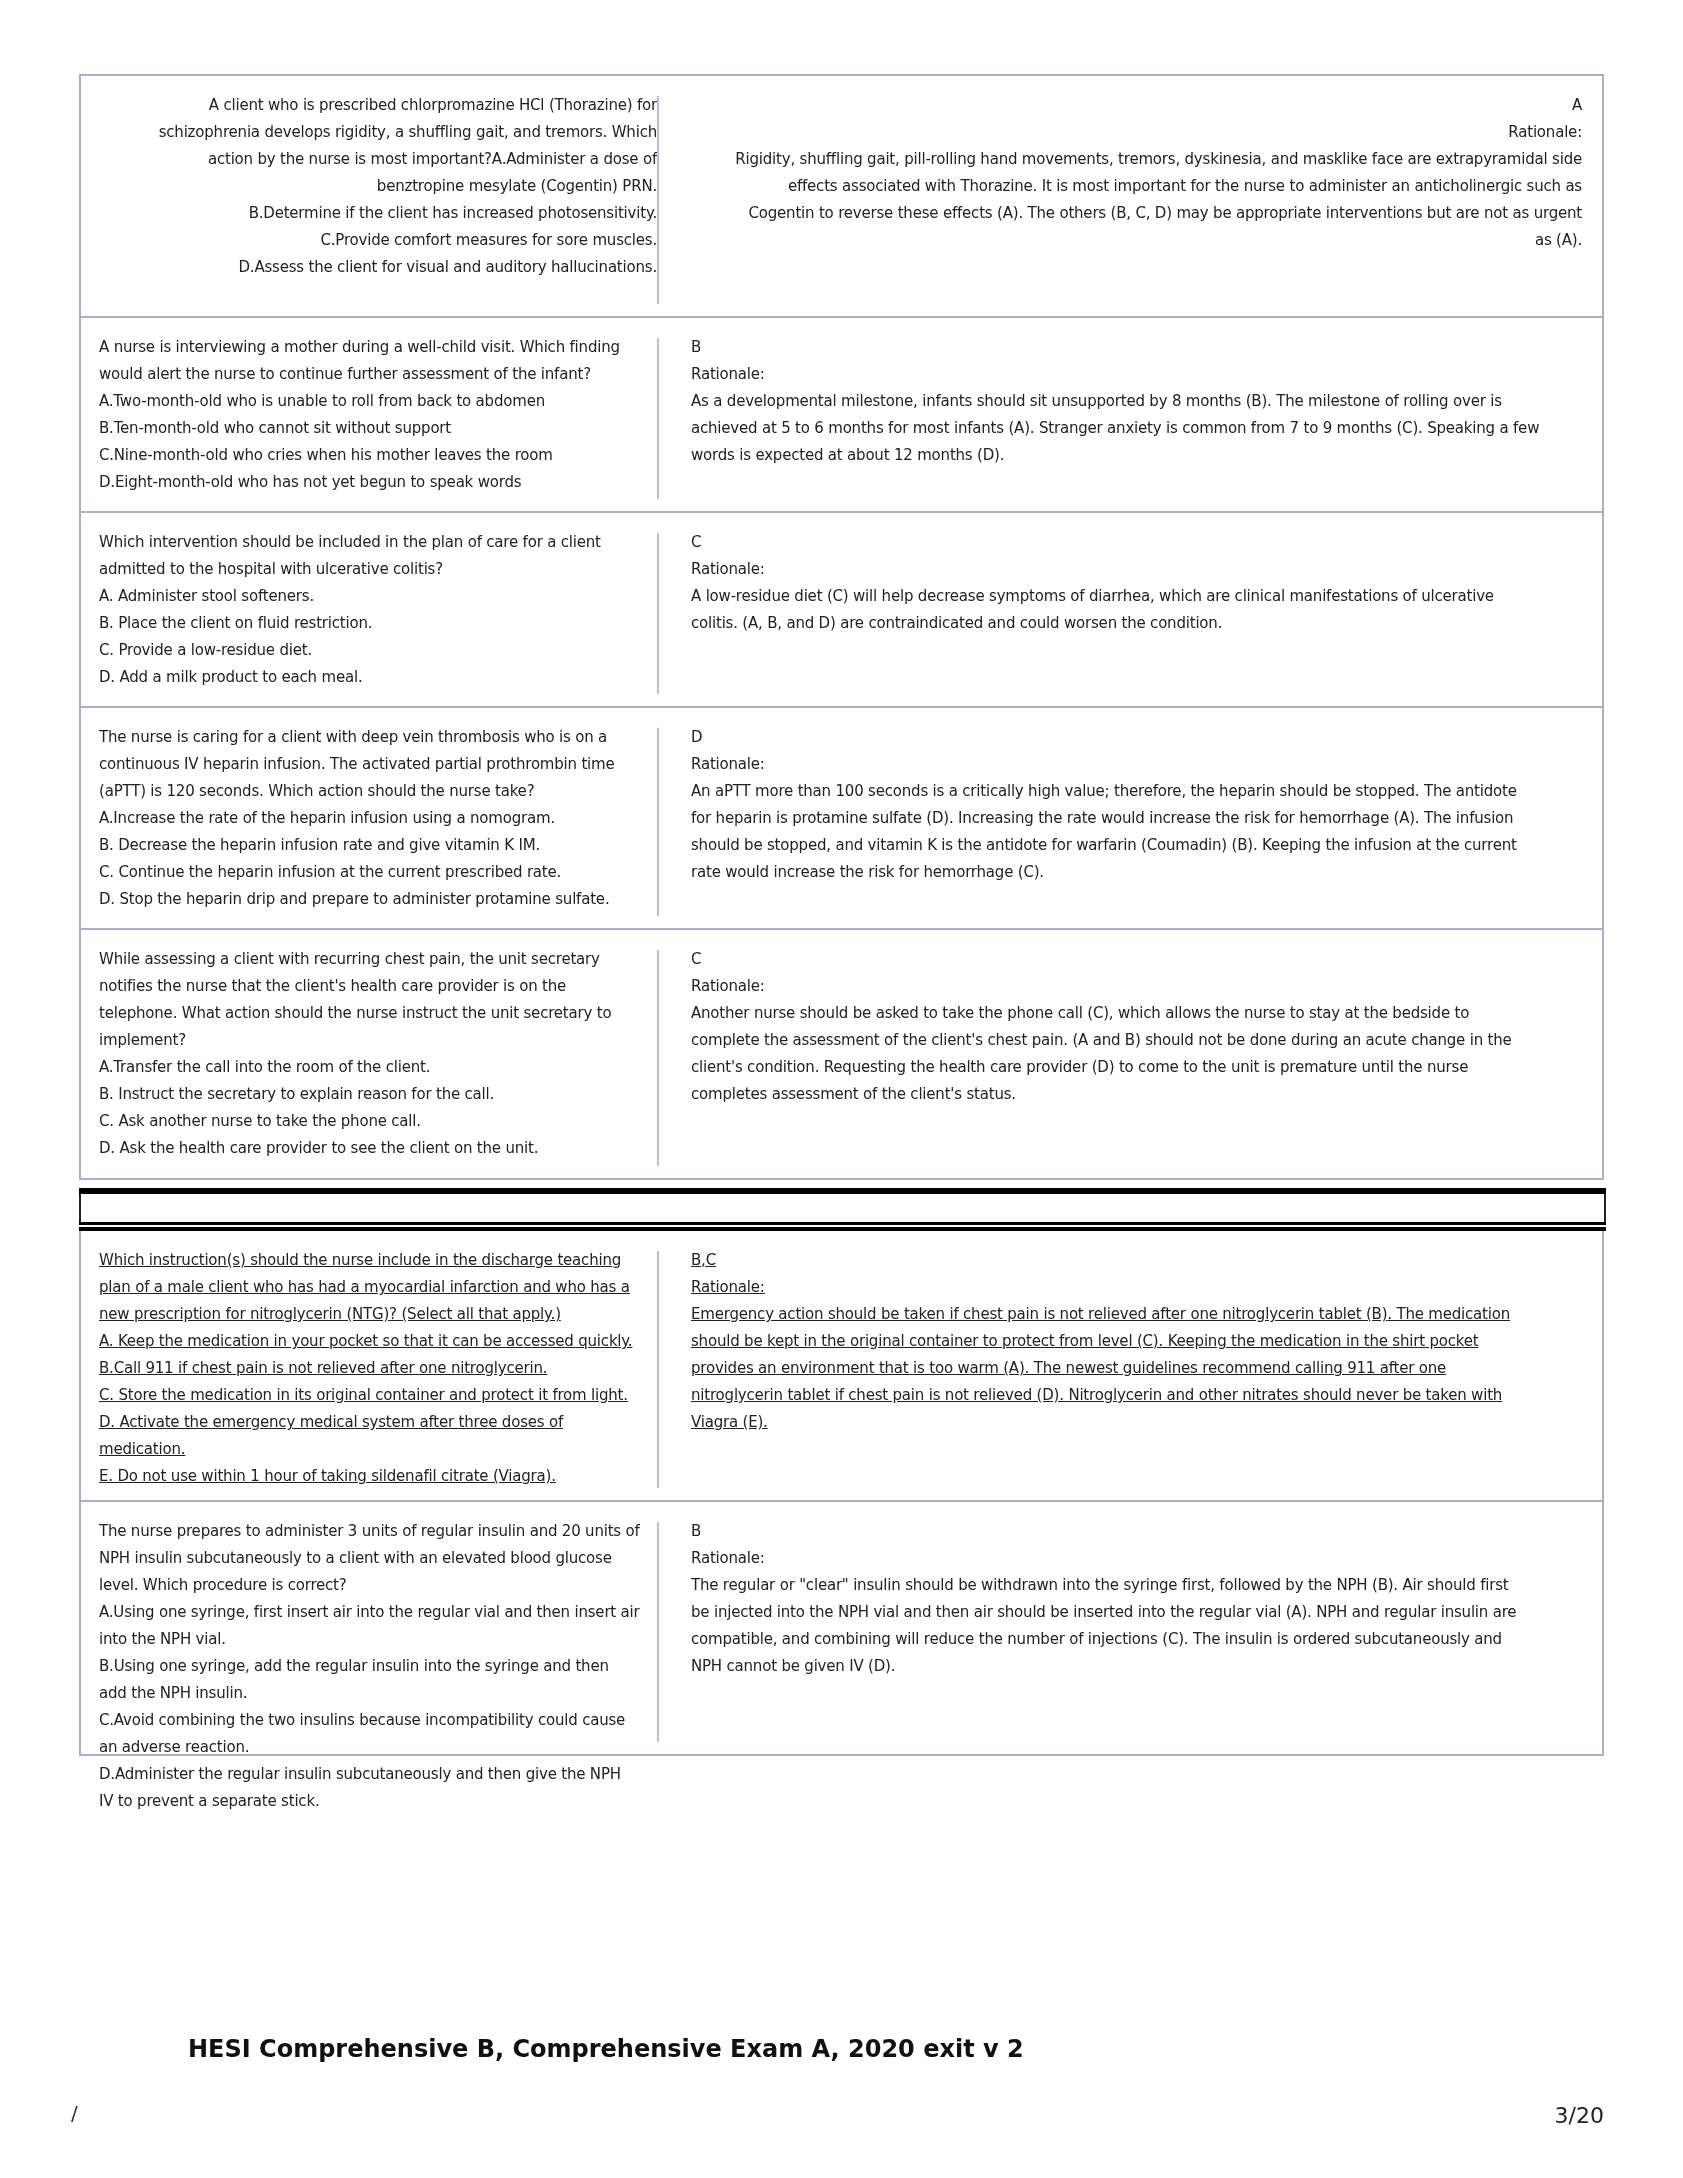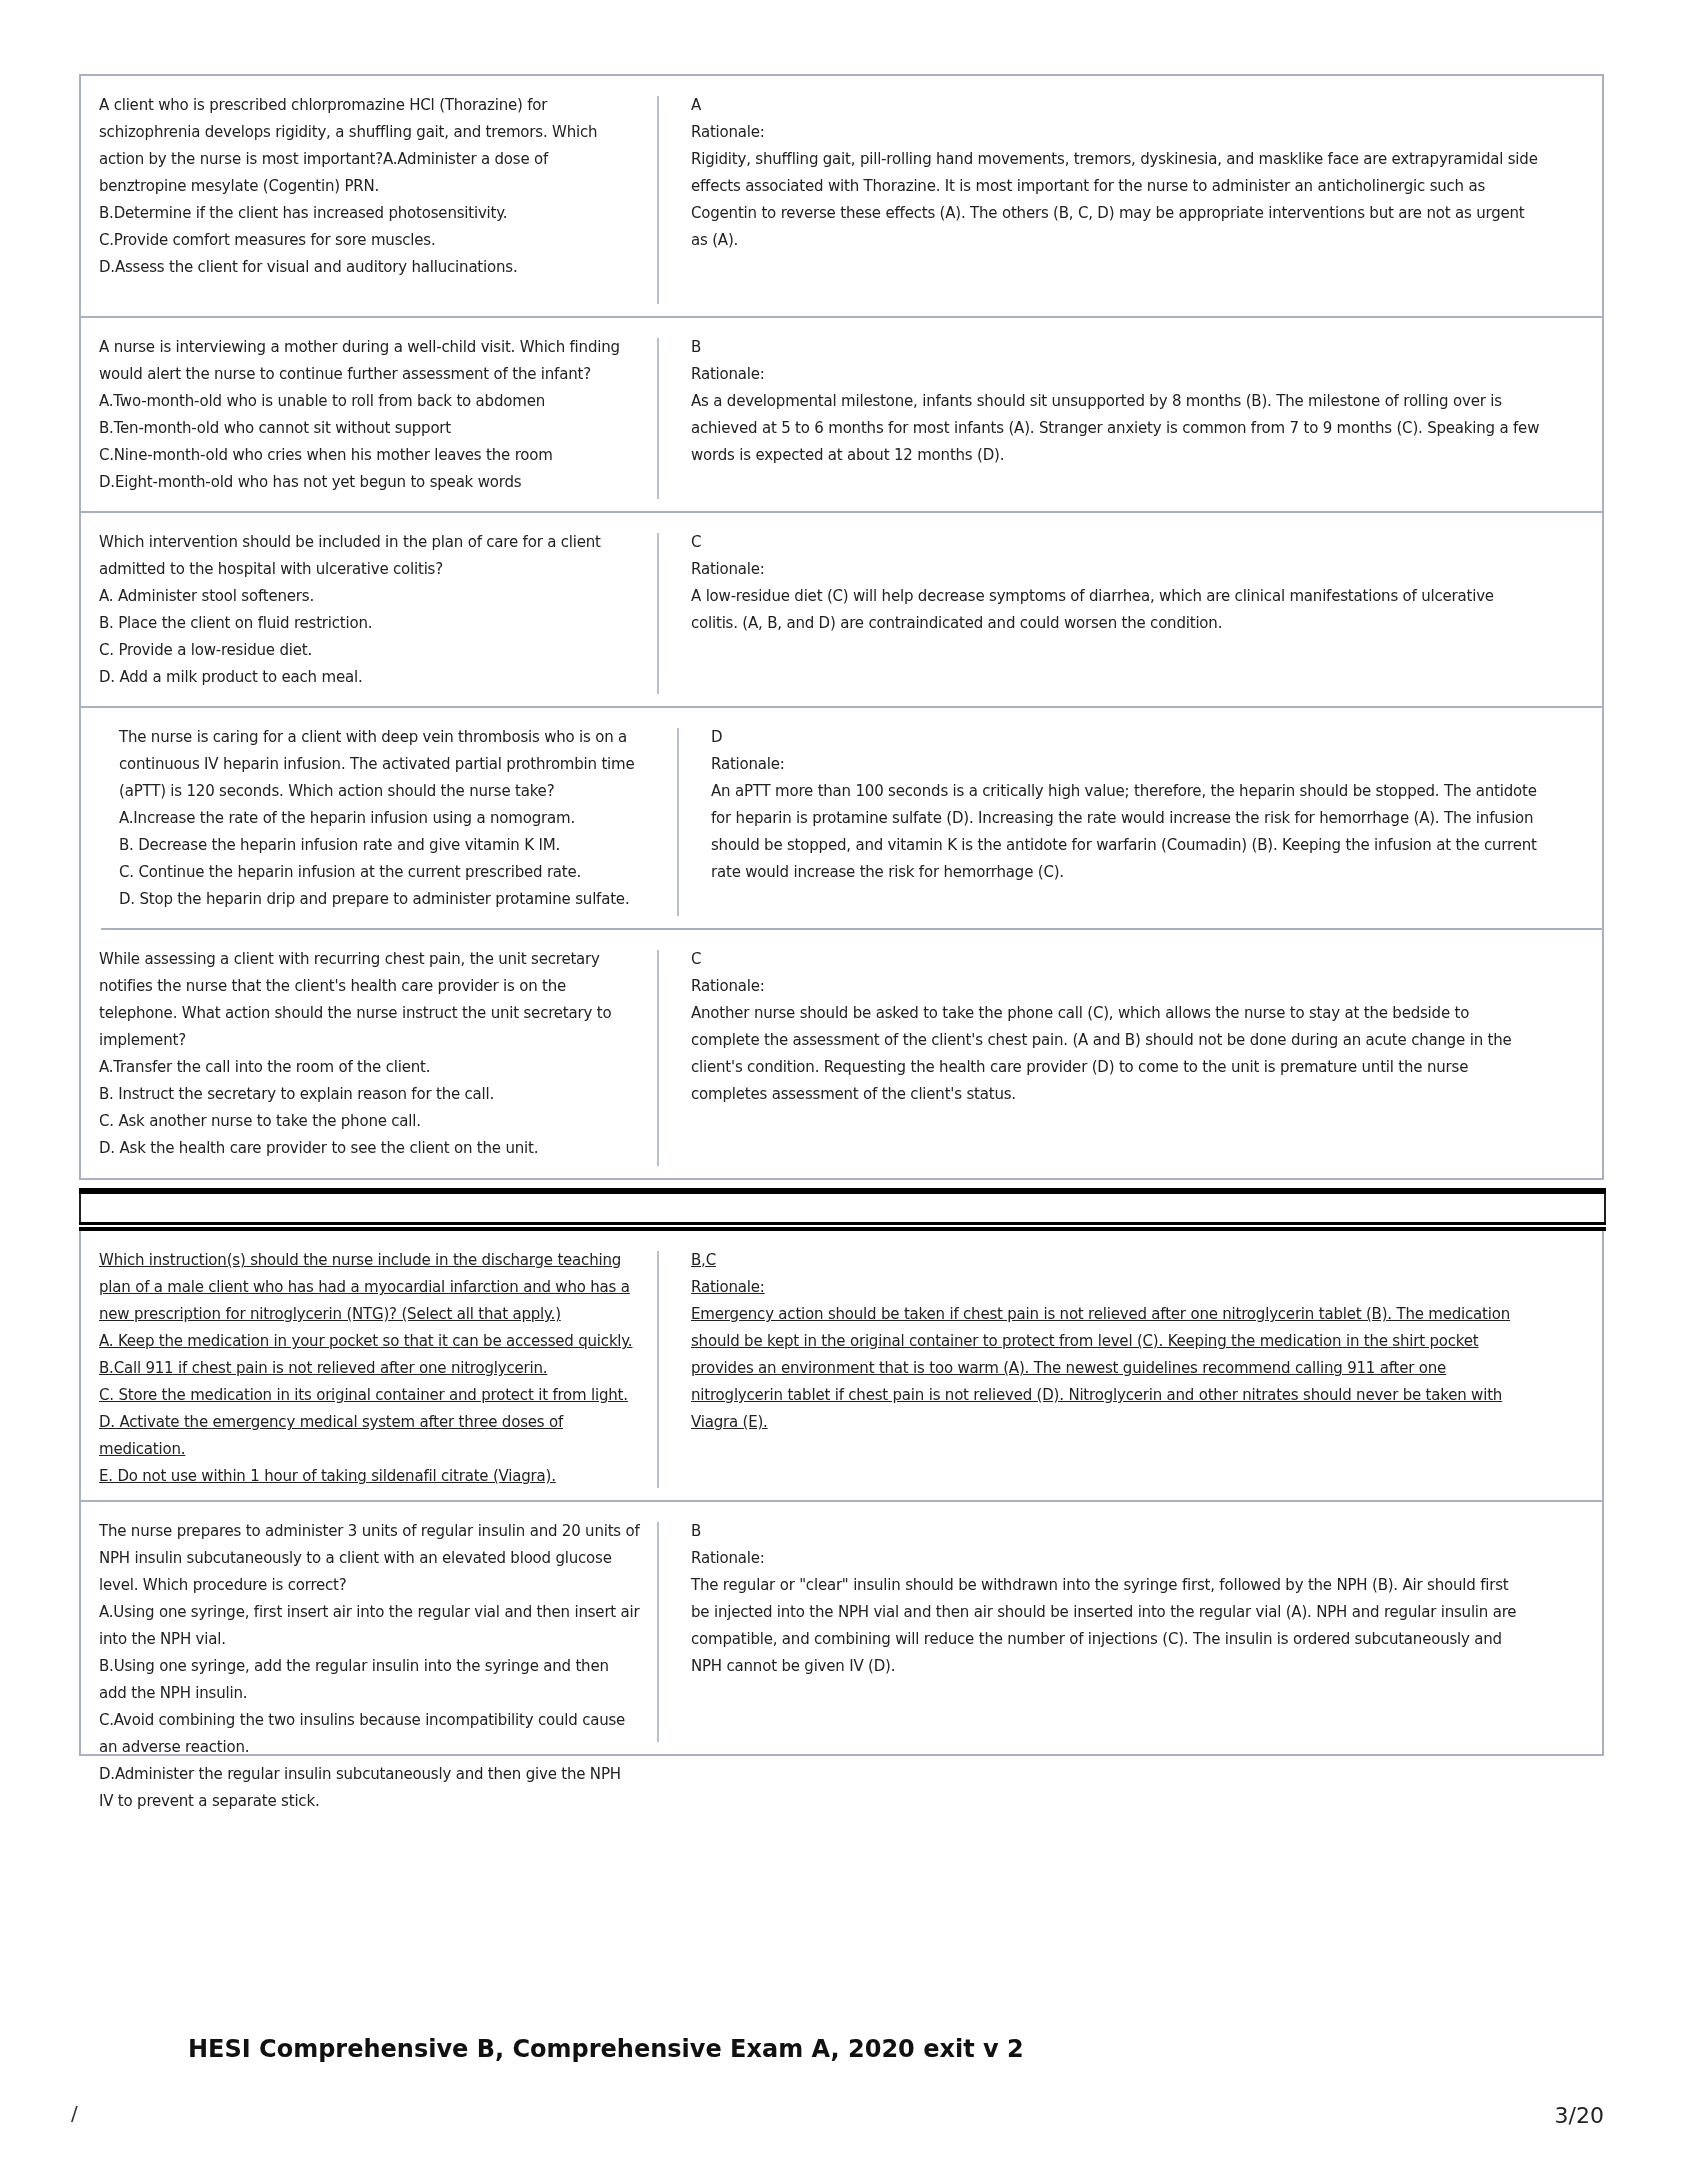--- a/index.html
+++ b/index.html
@@ -20,21 +20,21 @@
   .divider .bar2{position:absolute;left:0;right:0;top:34px;height:3px;background:#000;}
   .divider .bar3{position:absolute;left:0;right:0;top:39px;height:4px;background:#000;}
   .footer-title{position:absolute;left:188px;top:2035px;font-size:24px;font-weight:bold;color:#111;}
   .footer-slash{position:absolute;left:71px;top:2101px;font-size:20px;color:#333;}
   .footer-page{position:absolute;right:79px;top:2103px;font-size:22px;color:#222;}
 </style>
 </head>
 <body>
 
 <div class="qtable first" style="top:74px;">
-  <div class="row" style="height:240px;">
+  <div class="row" style="height:240px;text-align:right;">
     <div class="qcell">
       <span class="line">A client who is prescribed chlorpromazine HCl (Thorazine) for</span>
       <span class="line">schizophrenia develops rigidity, a shuffling gait, and tremors. Which</span>
       <span class="line">action by the nurse is most important?A.Administer a dose of</span>
       <span class="line">benztropine mesylate (Cogentin) PRN.</span>
       <span class="line">B.Determine if the client has increased photosensitivity.</span>
       <span class="line">C.Provide comfort measures for sore muscles.</span>
       <span class="line">D.Assess the client for visual and auditory hallucinations.</span>
     </div>
     <div class="acell">
@@ -75,21 +75,21 @@
       <span class="line">D. Add a milk product to each meal.</span>
     </div>
     <div class="acell">
       <span class="answer">C</span>
       <span class="rat">Rationale:</span>
       <span class="line">A low-residue diet (C) will help decrease symptoms of diarrhea, which are clinical manifestations of ulcerative</span>
       <span class="line">colitis. (A, B, and D) are contraindicated and could worsen the condition.</span>
     </div>
   </div>
 
-  <div class="row" style="height:220px;margin-left:20px;">
+  <div class="row" style="height:220px;">
     <div class="qcell">
       <span class="line">The nurse is caring for a client with deep vein thrombosis who is on a</span>
       <span class="line">continuous IV heparin infusion. The activated partial prothrombin time</span>
       <span class="line">(aPTT) is 120 seconds. Which action should the nurse take?</span>
       <span class="line">A.Increase the rate of the heparin infusion using a nomogram.</span>
       <span class="line">B. Decrease the heparin infusion rate and give vitamin K IM.</span>
       <span class="line">C. Continue the heparin infusion at the current prescribed rate.</span>
       <span class="line">D. Stop the heparin drip and prepare to administer protamine sulfate.</span>
     </div>
     <div class="acell">

